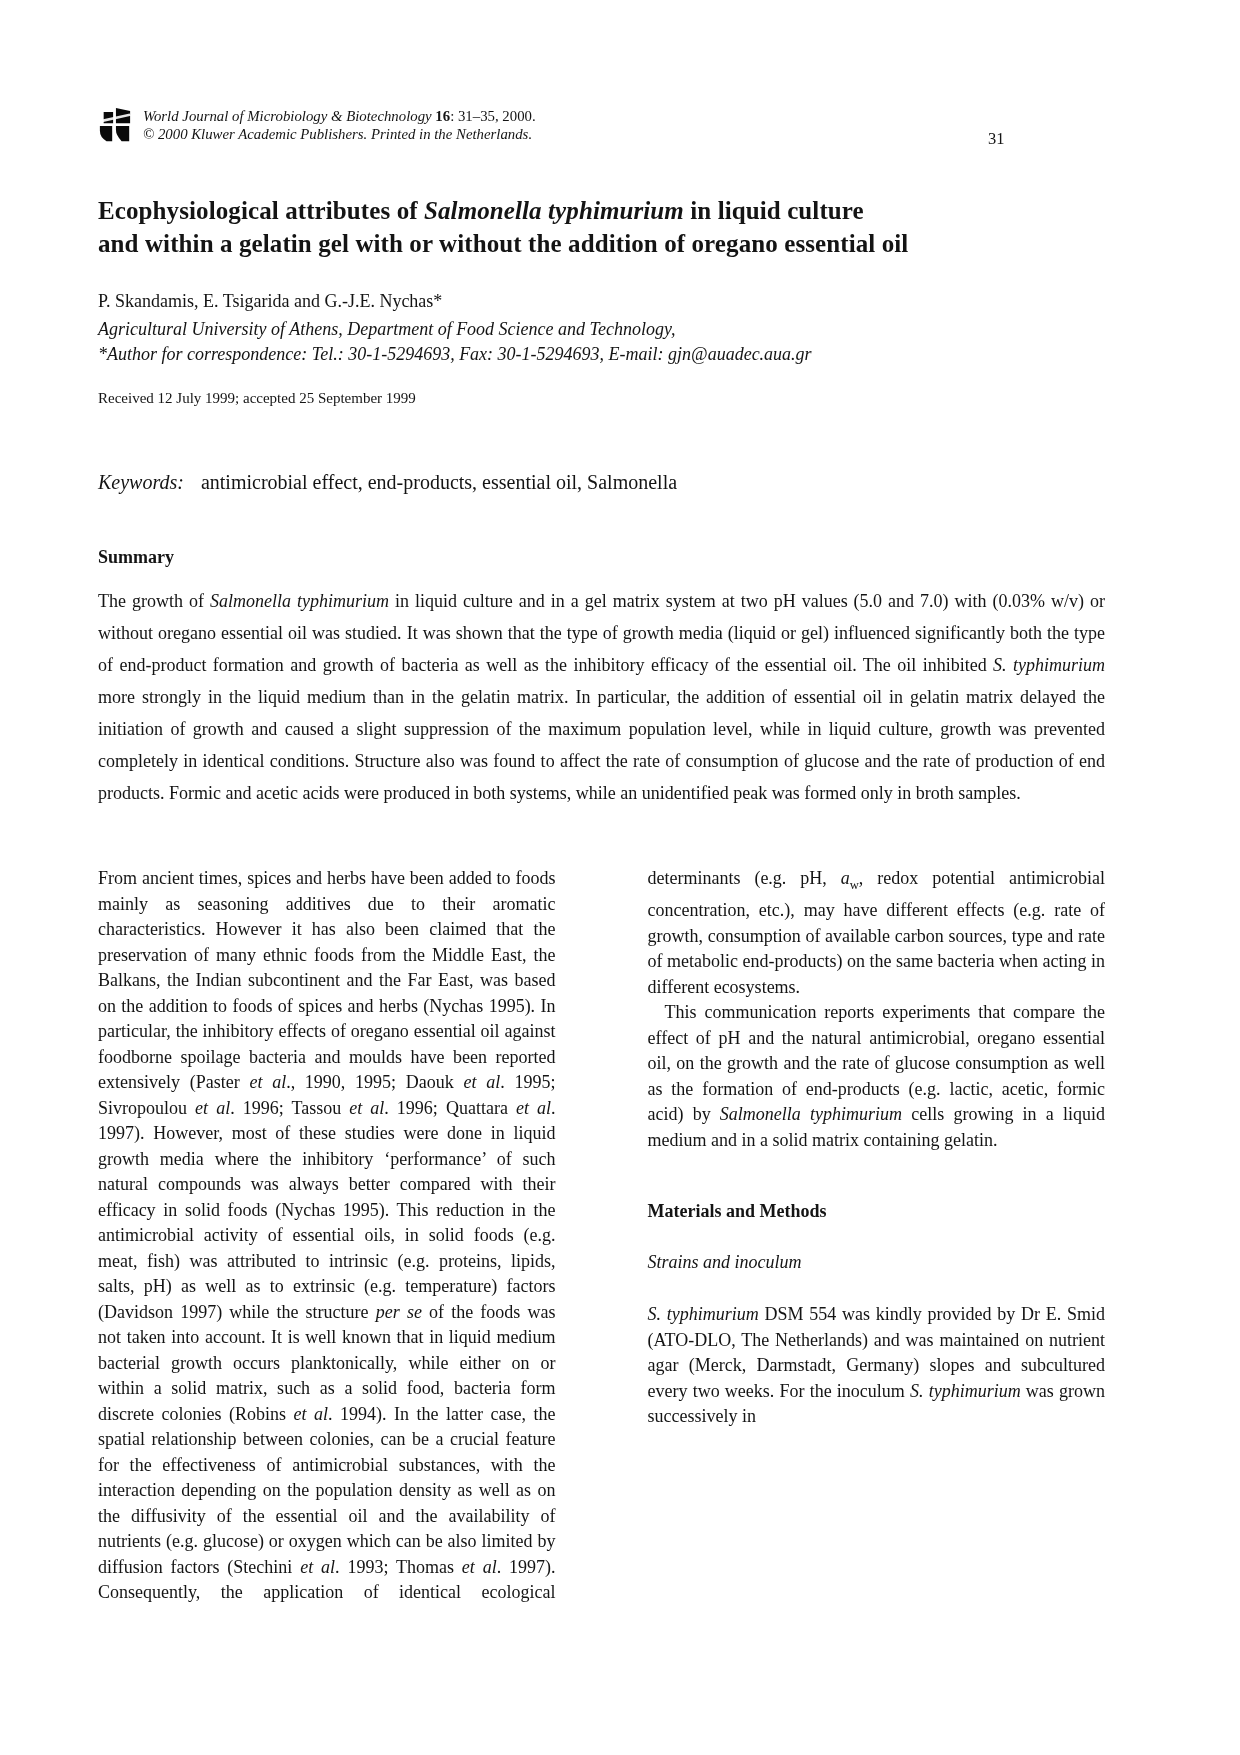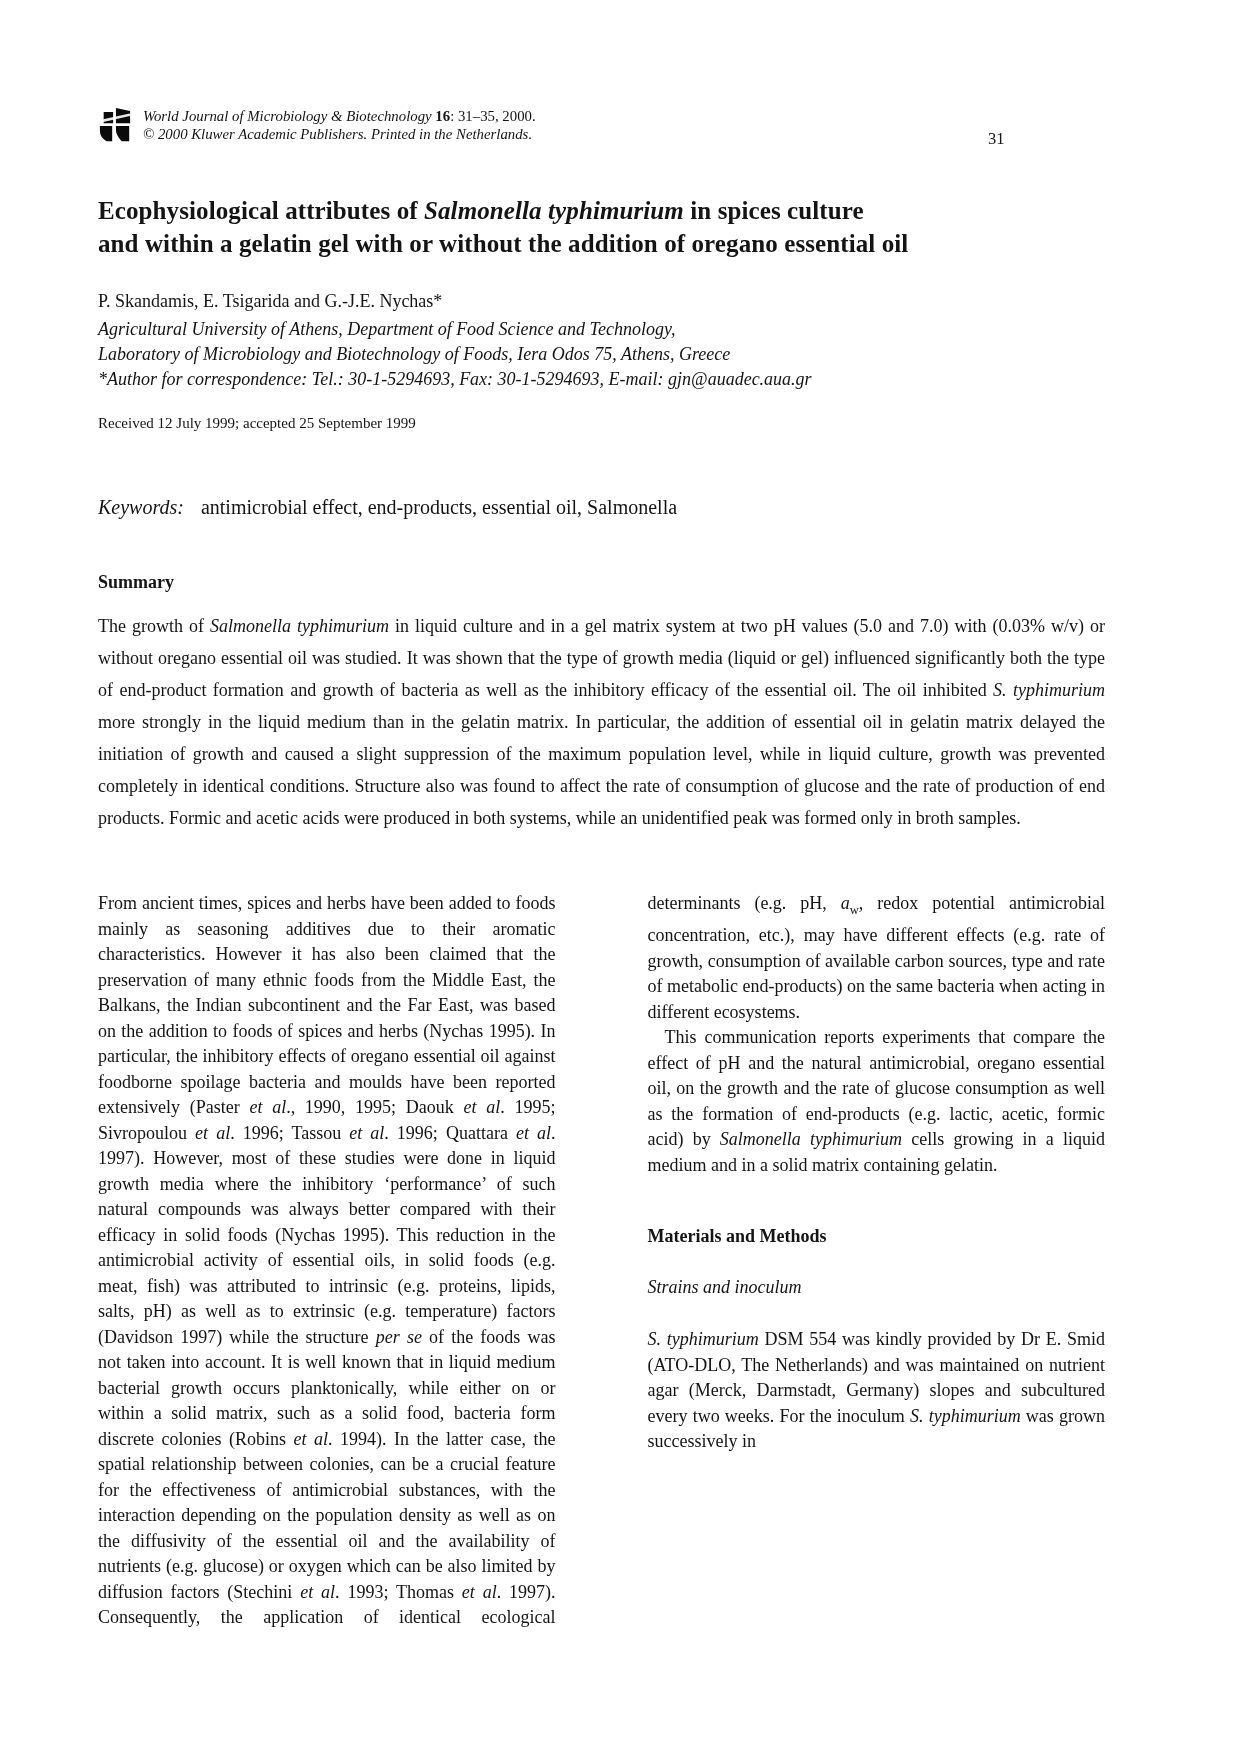--- a/index.html
+++ b/index.html
@@ -70,27 +70,26 @@
       </svg>
     </div>
     <div class="header-lines">
       <div><span class="it">World Journal of Microbiology &amp; Biotechnology</span><span> </span><span class="bd">16</span><span>: 31–35, 2000.</span></div>
       <div><span class="it">© 2000 Kluwer Academic Publishers. Printed in the Netherlands.</span></div>
     </div>
   </div>
 
   <div class="page-number">31</div>
 
-  <h1 class="title" style="margin:0; margin-top:47px;"><span>Ecophysiological attributes of </span><span class="it">Salmonella typhimurium</span><span> in spices culture</span><br><span>and within a gelatin gel with or without the addition of oregano essential oil</span></h1>
+  <h1 class="title" style="margin:0; margin-top:47px;"><span>Ecophysiological attributes of </span><span class="it">Salmonella typhimurium</span><span> in liquid culture</span><br><span>and within a gelatin gel with or without the addition of oregano essential oil</span></h1>
 
   <div class="authors">P. Skandamis, E. Tsigarida and G.-J.E. Nychas*</div>
 
   <div class="affiliation">
     <div>Agricultural University of Athens, Department of Food Science and Technology,</div>
-    <div>Laboratory of Microbiology and Biotechnology of Foods, Iera Odos 75, Athens, Greece</div>
     <div>*Author for correspondence: Tel.: 30-1-5294693, Fax: 30-1-5294693, E-mail: gjn@auadec.aua.gr</div>
   </div>
 
   <div class="received">Received 12 July 1999; accepted 25 September 1999</div>
 
   <div class="keywords">
     <span class="kw-label">Keywords:</span><span>antimicrobial effect, end-products, essential oil, Salmonella</span>
   </div>
 
   <div class="summary-heading">Summary</div>

